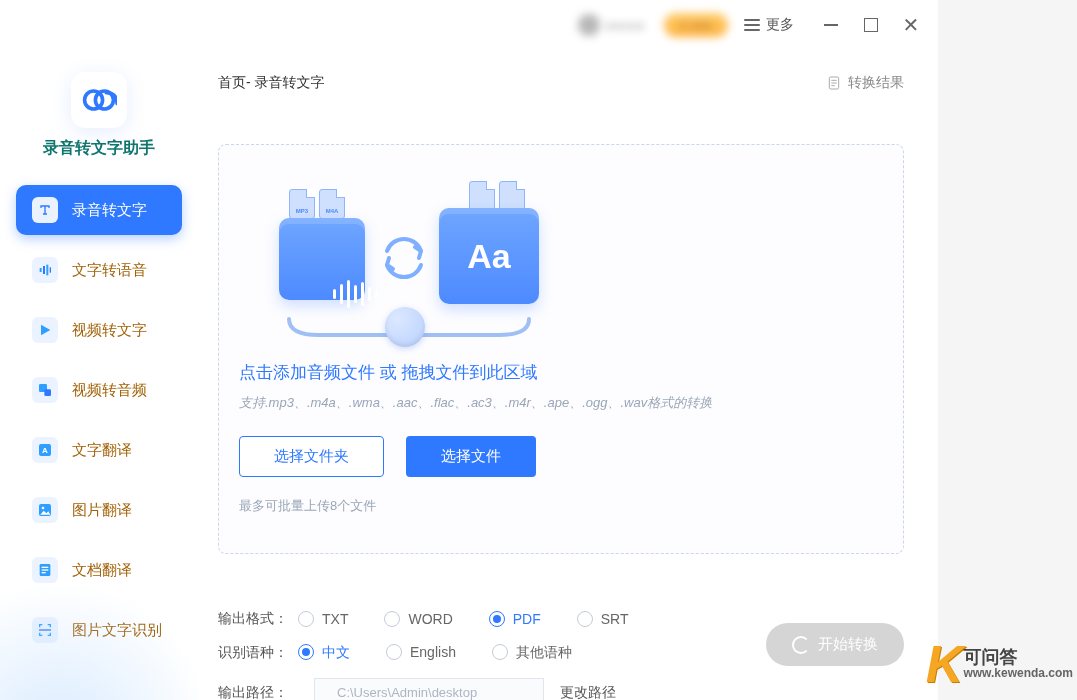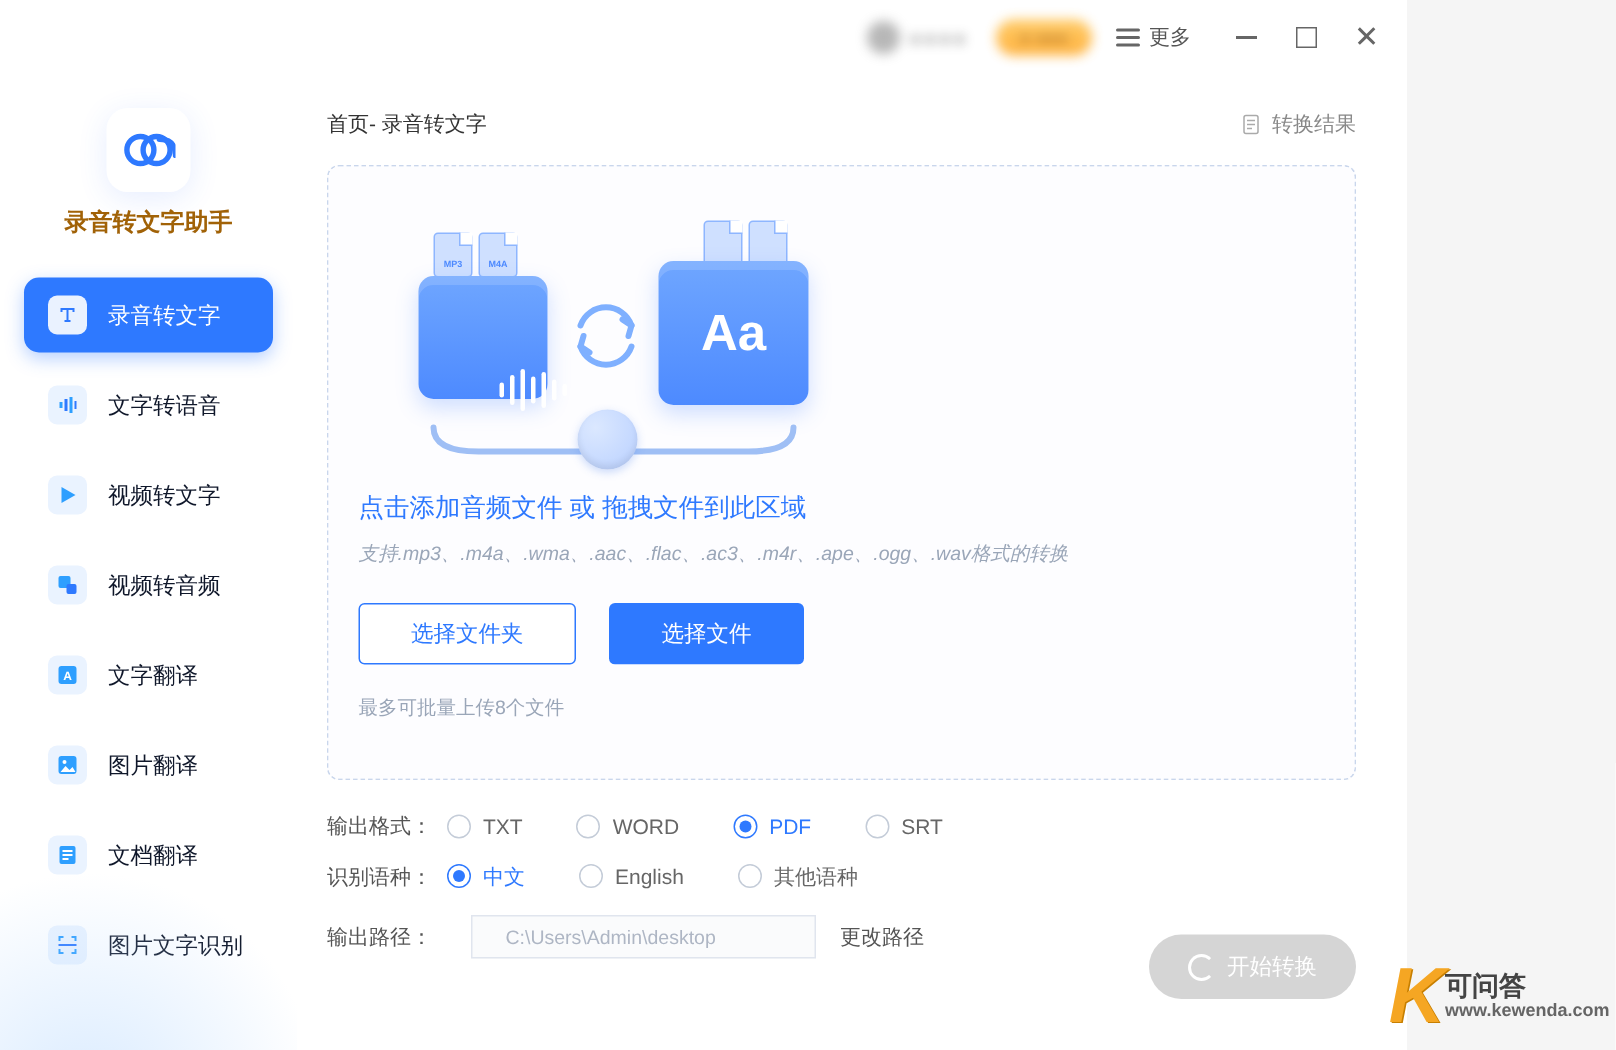--- a/index.html
+++ b/index.html
@@ -17,24 +17,24 @@
     .titlebar .win-btn { width:18px; height:18px; display:flex; align-items:center; justify-content:center; color:#666; cursor:pointer; font-size:16px;}
     .titlebar .win-btn.min::before { content:""; width:14px; height:2px; background:#666; display:block;}
     .titlebar .win-btn.max::before { content:""; width:12px; height:12px; border:1.5px solid #666; display:block;}
     .titlebar .win-btn.close { font-size:20px; line-height:1;}
     
     .body-area { flex:1; display:flex; min-height:0; }
     
     .sidebar { width: 198px; background:#fff; padding-top:12px; position:relative; }
     .brand { text-align:center; padding: 10px 0 26px; }
     .brand-logo { width:56px; height:56px; margin:0 auto 10px; border-radius:14px; background:#fff; box-shadow:0 4px 20px rgba(50,110,255,0.12); display:flex; align-items:center; justify-content:center; }
-    .brand-name { font-size:16px; font-weight:bold; color:#a16207; }
+    .brand-name { font-size:16px; font-weight:bold; color:#0f766e; }
     
     .nav { padding: 0 16px; }
-    .nav-item { display:flex; align-items:center; gap:14px; padding:12px 16px; border-radius:10px; font-size:15px; color:#0f172a; cursor:pointer; margin-bottom:10px; }
+    .nav-item { display:flex; align-items:center; gap:14px; padding:12px 16px; border-radius:10px; font-size:15px; color:#a16207; cursor:pointer; margin-bottom:10px; }
     .nav-item.active { background:#2e79ff; color:#fff; box-shadow:0 4px 12px rgba(46,121,255,0.35); }
     .nav-item .nav-icon { width:26px; height:26px; border-radius:6px; display:flex; align-items:center; justify-content:center; flex-shrink:0; background:#eaf3ff;}
     .nav-item.active .nav-icon { background: rgba(255,255,255,0.9); }
     .nav-item .nav-icon svg { width:16px; height:16px; }
     
     .sidebar-bg { position:absolute; bottom:0; left:0; width:198px; height:180px; background: radial-gradient(circle at 30% 120%, rgba(180,215,255,0.5), transparent 60%); pointer-events:none;}
     
     .main { flex:1; display:flex; flex-direction:column; padding: 24px 34px 20px 20px; min-width:0; }
     
     .crumb-row { display:flex; align-items:center; justify-content:space-between; margin-bottom:18px; font-size:14px; }
@@ -204,21 +204,21 @@
                 <path d="M3 3h5v2H5v3H3zM21 3h-5v2h3v3h2zM3 21h5v-2H5v-3H3zM21 21h-5v-2h3v-3h2z" fill="#2e9fff"></path>
                 <rect x="3" y="11" width="18" height="2" fill="#2e79ff"></rect>
               </svg>
             </div>
           <span>图片文字识别</span>
         </div>
       </div>
       <div class="sidebar-bg"></div>
     </div>
 
-    <div class="main" style="position:relative;">
+    <div class="main" style="position:relative;gap:34px;">
       <div class="crumb-row">
         <div class="crumb">
           <span>首页</span><span class="sep">- </span><span>录音转文字</span>
         </div>
         <div class="result-link">
           <svg viewBox="0 0 24 24">
               <rect x="5" y="3" width="14" height="18" rx="2" fill="none" stroke="#aaa" stroke-width="1.5"></rect>
               <line x1="8" y1="8" x2="16" y2="8" stroke="#aaa" stroke-width="1.5"></line>
               <line x1="8" y1="12" x2="16" y2="12" stroke="#aaa" stroke-width="1.5"></line>
               <line x1="8" y1="16" x2="13" y2="16" stroke="#aaa" stroke-width="1.5"></line>

